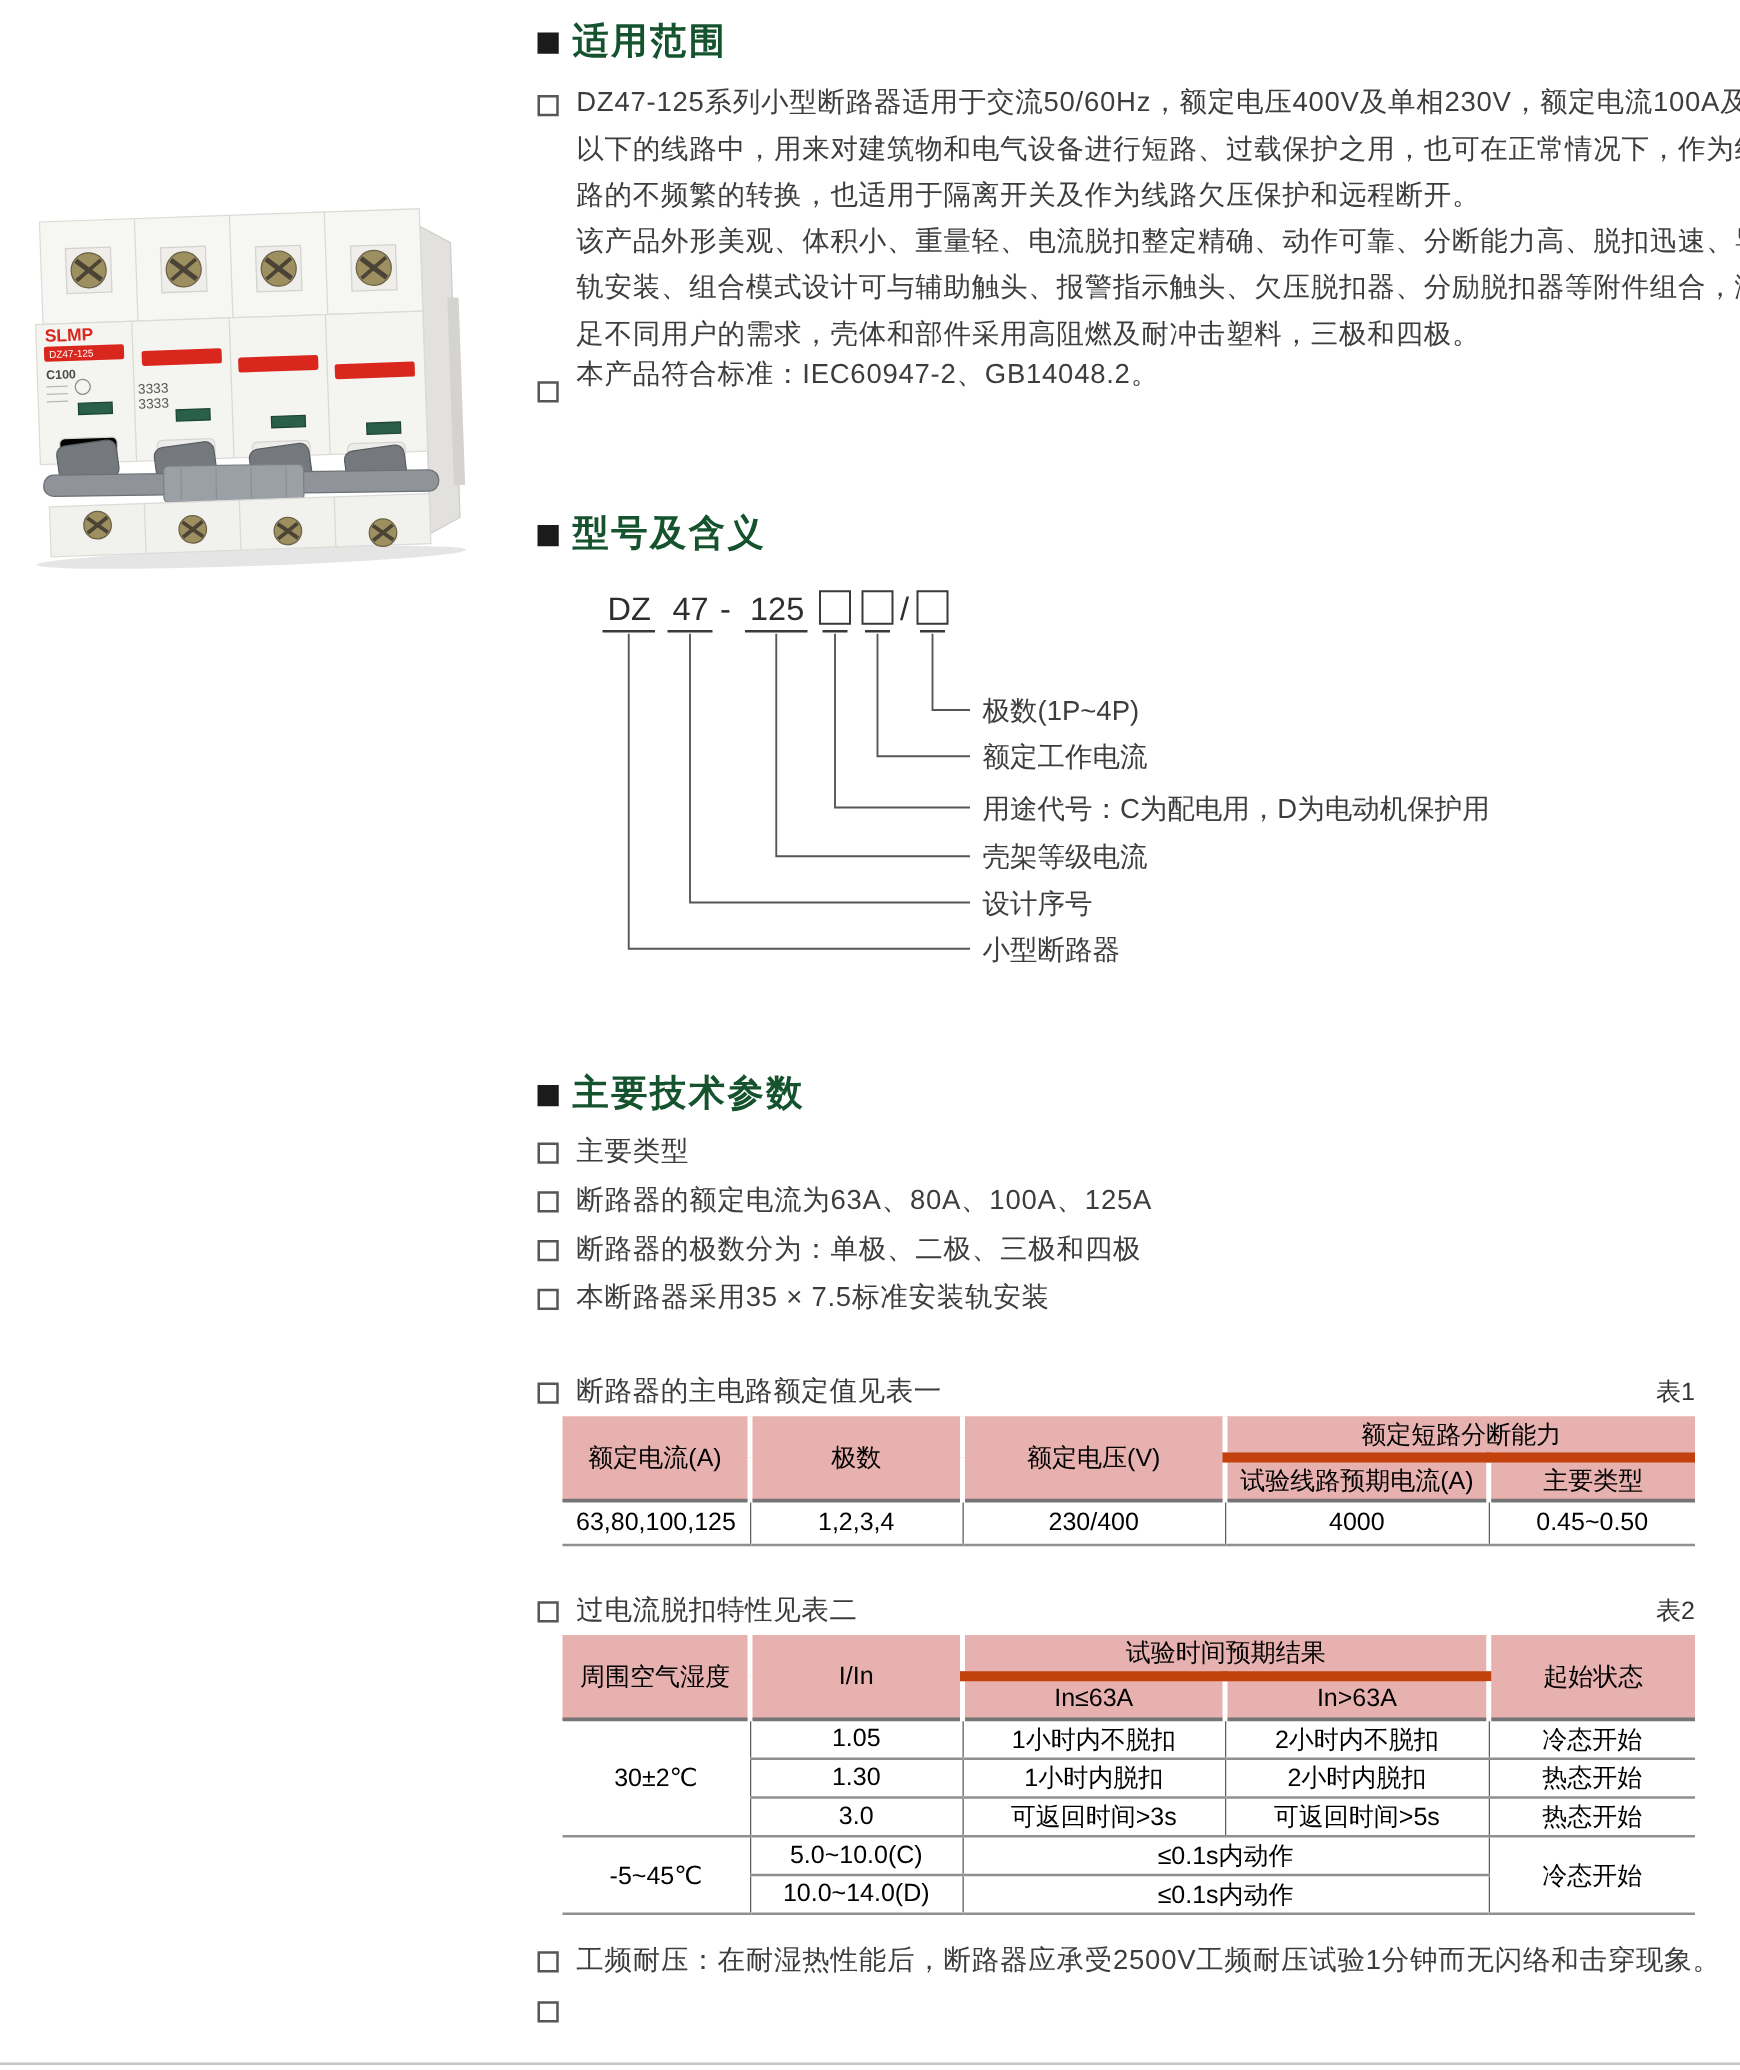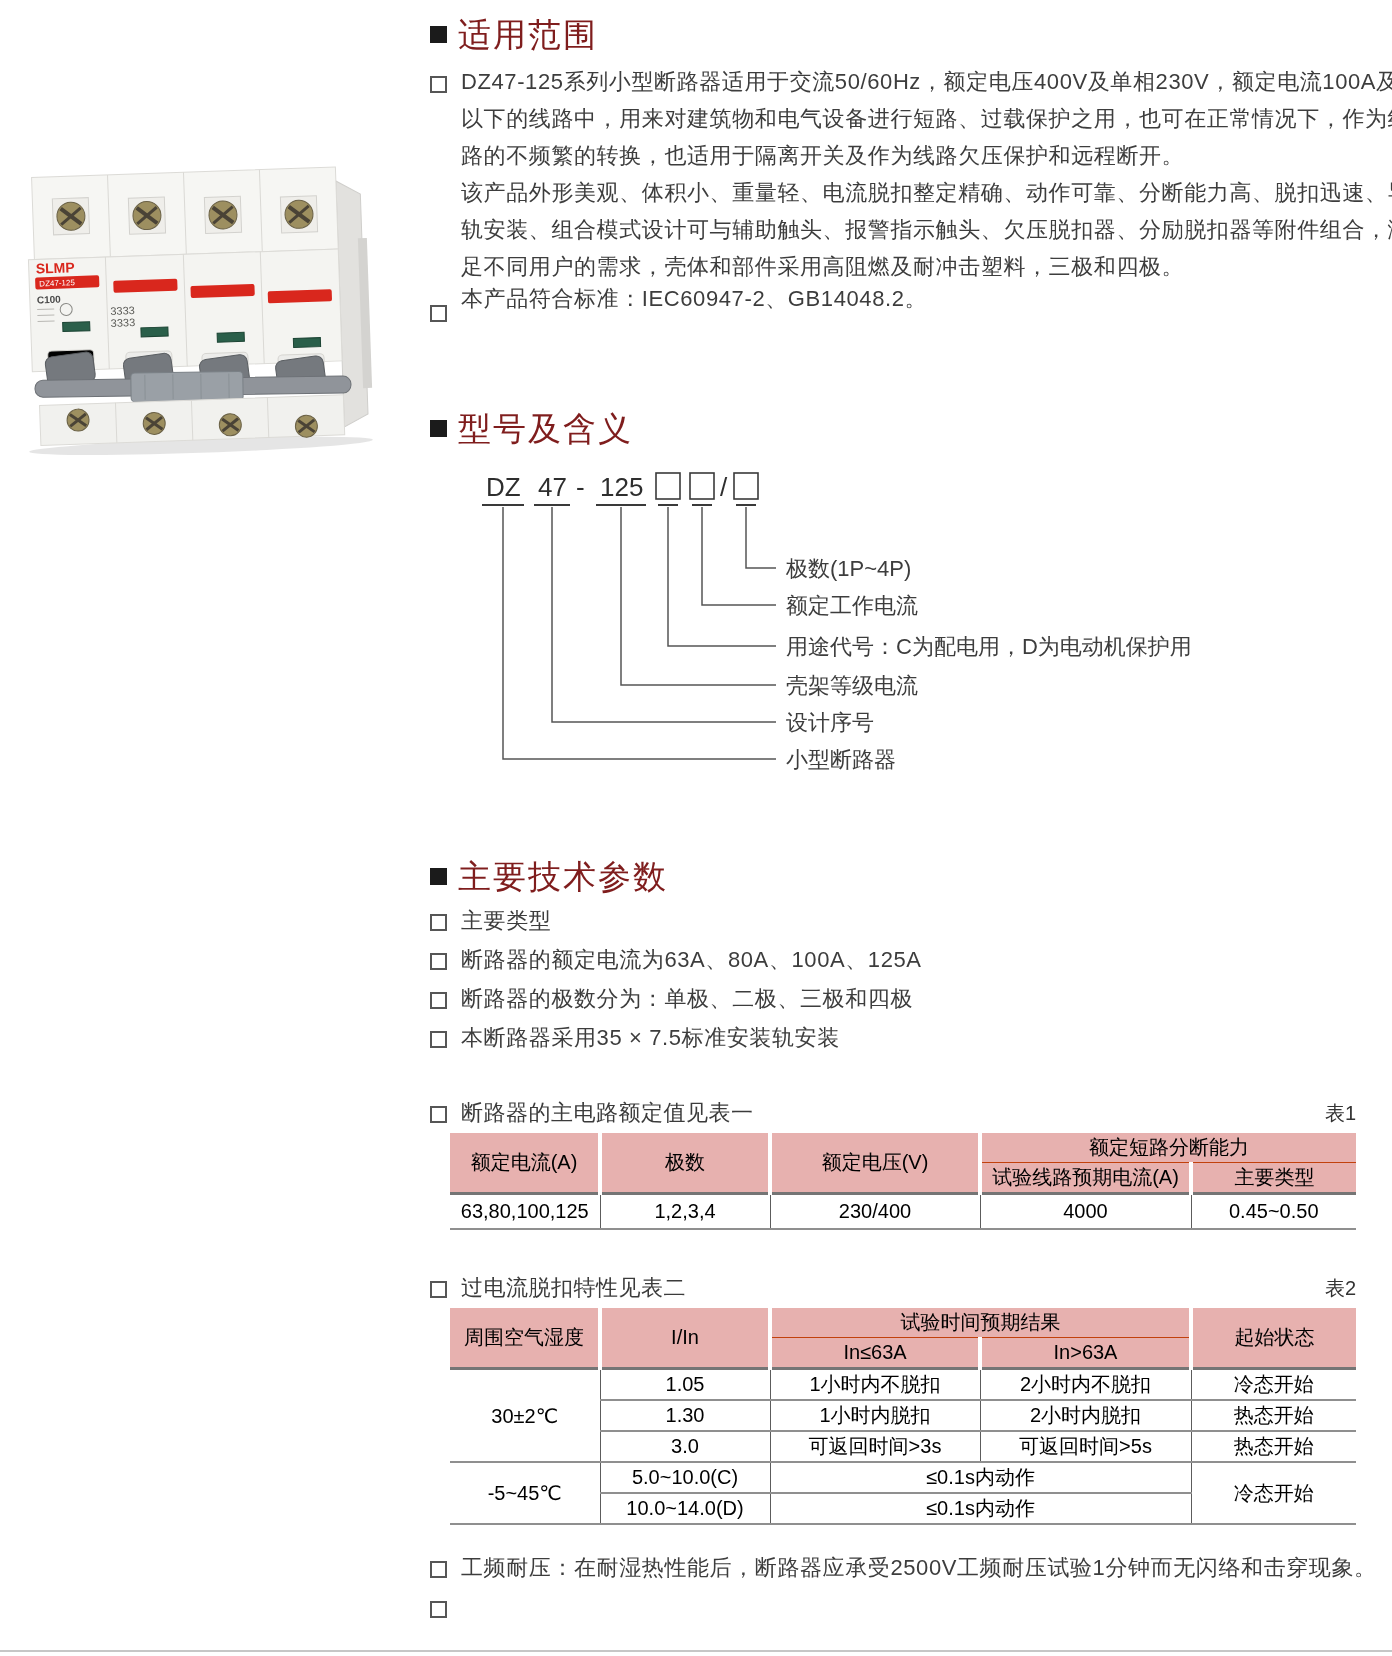--- a/index.html
+++ b/index.html
@@ -1,30 +1,30 @@
 <!DOCTYPE html>
 <html><head>
 <meta charset="utf-8">
 <style>
   html,body{margin:0;padding:0;background:#fff;}
   .page{position:relative;width:1392px;height:1656px;background:#ffffff;overflow:hidden;
         font-family:"Liberation Sans","DejaVu Sans",sans-serif;color:#3d3d3d;}
   .abs{position:absolute;}
   .sec-square{position:absolute;width:17px;height:17px;background:#1b1b1b;}
-  .sec-title{position:absolute;font-size:33px;font-weight:normal;color:#7f1d1d;letter-spacing:2px;white-space:nowrap;}
+  .sec-title{position:absolute;font-size:29px;font-weight:bold;color:#14532d;letter-spacing:2px;white-space:nowrap;}
   .cb{position:absolute;width:13px;height:13px;border:2px solid #565656;background:#fff;}
   .bodyline{position:absolute;font-size:22px;letter-spacing:0.6px;white-space:nowrap;color:#3d3d3d;}
   .caption{position:absolute;font-size:22px;letter-spacing:0.5px;white-space:nowrap;color:#3b3b3b;text-align:center;}
   .tag{position:absolute;font-size:20px;color:#333;}
   table.t{position:absolute;border-collapse:collapse;table-layout:fixed;width:906px;
           font-size:20px;color:#000000;}
   table.t th{background:#e7b1af;font-weight:normal;height:29px;text-align:center;
              border-right:4px solid #ffffff;padding:0;}
   table.t th.noR{border-right:none;}
-  table.t th.gapB{border-bottom:1px solid #c2410c;}
+  table.t th.gapB{border-bottom:8px solid #c2410c;}
   table.t th.darkB{border-bottom:3px solid #757575;}
   table.t td{background:#ffffff;height:29px;text-align:center;padding:0;
              border-right:1.5px solid #5c5c5c;border-bottom:2.5px solid #8f8f8f;}
   table.t td.noR{border-right:none;}
   .hairline{position:absolute;left:0;top:1650px;width:1392px;height:2px;background:#c6c6c6;}
   svg text{font-family:"Liberation Sans","DejaVu Sans",sans-serif;}
 </style>
 </head>
 <body>
 

